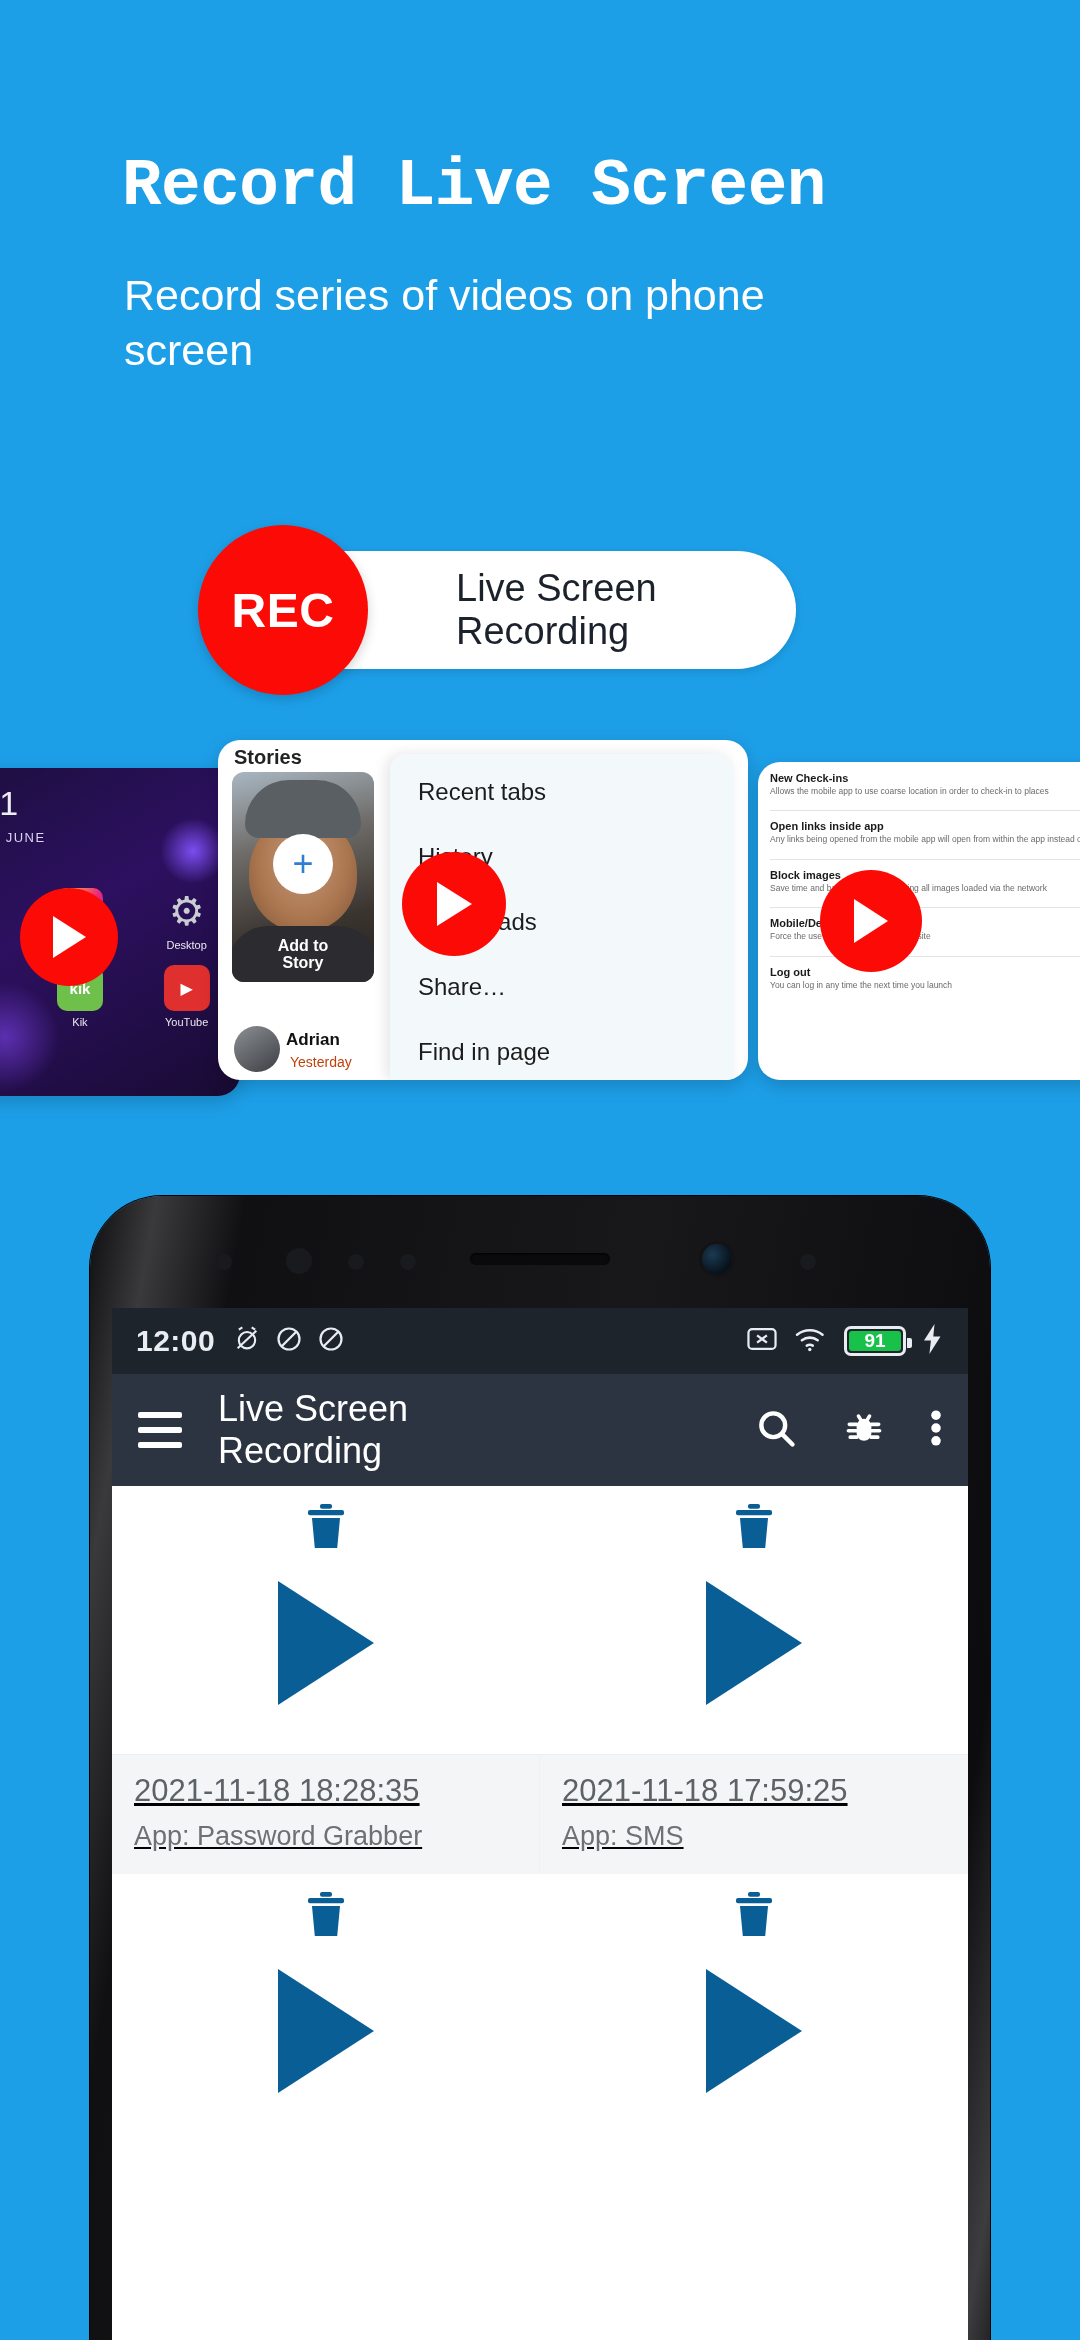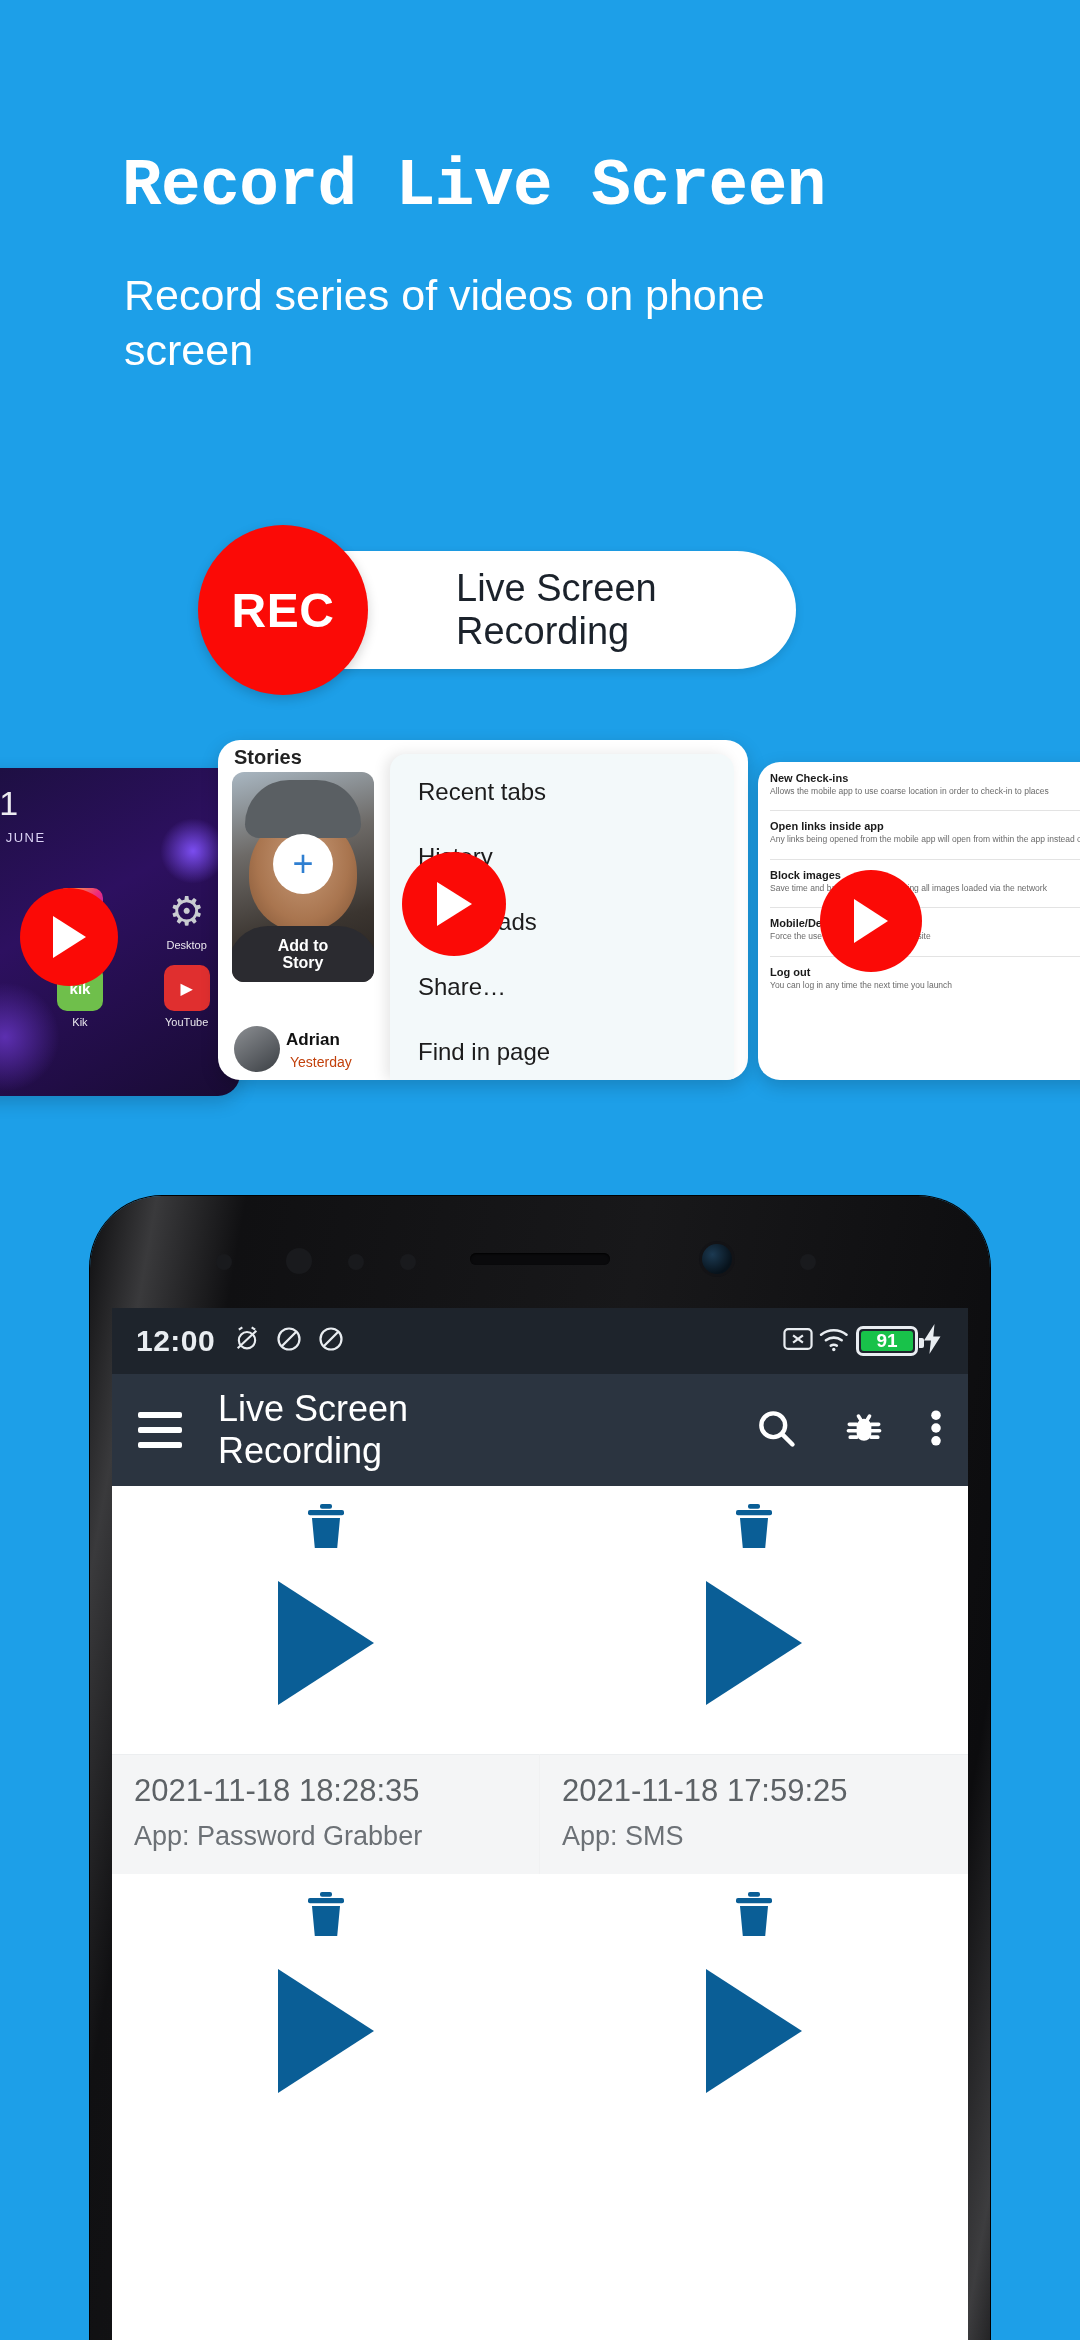--- a/index.html
+++ b/index.html
@@ -138,41 +138,41 @@
               border-radius:6px; background:#0a0a0c; box-shadow: inset 0 1px 2px #000; }
 
   .screen { position:absolute; left:22px; top:112px; width:856px; height:1138px;
             background:#ffffff; overflow:hidden; }
 
   
   .statusbar { height:66px; background:#1e242c; display:flex; align-items:center;
                padding:0 24px; color:#e9edf1; }
   .sb-time { font-size:30px; font-weight:bold; letter-spacing:.5px; }
   .sb-left-icons { display:flex; align-items:center; gap:14px; margin-left:18px; }
-  .sb-right { margin-left:auto; display:flex; align-items:center; gap:4px; }
+  .sb-right { margin-left:auto; display:flex; align-items:center; gap:16px; }
   .ic { display:inline-block; }
 
   .batt { width:62px; height:30px; border:3px solid #e9edf1; border-radius:7px;
           position:relative; display:flex; align-items:center; justify-content:center; }
   .batt::after{ content:""; position:absolute; right:-9px; top:9px; width:5px;height:10px;
                 background:#e9edf1; border-radius:0 2px 2px 0;}
   .batt-fill{ position:absolute; left:2px; top:2px; bottom:2px; width:calc(100% - 4px);
               background:#18c24a; border-radius:3px; }
   .batt-num{ position:relative; font-size:19px; font-weight:bold; color:#ffffff; z-index:2; }
 
   
   .appbar { height:112px; background:#2b3440; display:flex; align-items:center;
             padding:0 26px; color:#ffffff; }
   .ham { width:44px; display:flex; flex-direction:column; gap:9px; cursor:pointer; }
   .ham span{ display:block; height:6px; background:#fff; border-radius:2px; }
   .appbar-title{ margin-left:36px; font-size:36px; line-height:1.18; font-weight:400; width:310px;}
   .appbar-actions{ margin-left:auto; display:flex; align-items:center; gap:44px; }
 
   
-  .list { background:#ffffff; }
+  .list { background:#ffffff;text-decoration:underline; }
   .row { display:flex; }
   .cell { width:50%; position:relative; }
   .thumb { height:268px; background:#ffffff; position:relative;
            display:flex; align-items:center; justify-content:center; }
   .thumb .trash { position:absolute; top:16px; left:50%; transform:translateX(-50%); }
   .play-blue { width:0;height:0; border-style:solid; border-width:62px 0 62px 96px;
                border-color:transparent transparent transparent #0a5e96; margin-top:46px; }
   .meta { background:#f4f5f6; padding:18px 22px 22px; border-top:1px solid #eceef0; }
   .meta .dt { font-size:31px; color:#5d6266; }
   .meta .ap { font-size:27px; color:#6c7176; margin-top:12px; }

